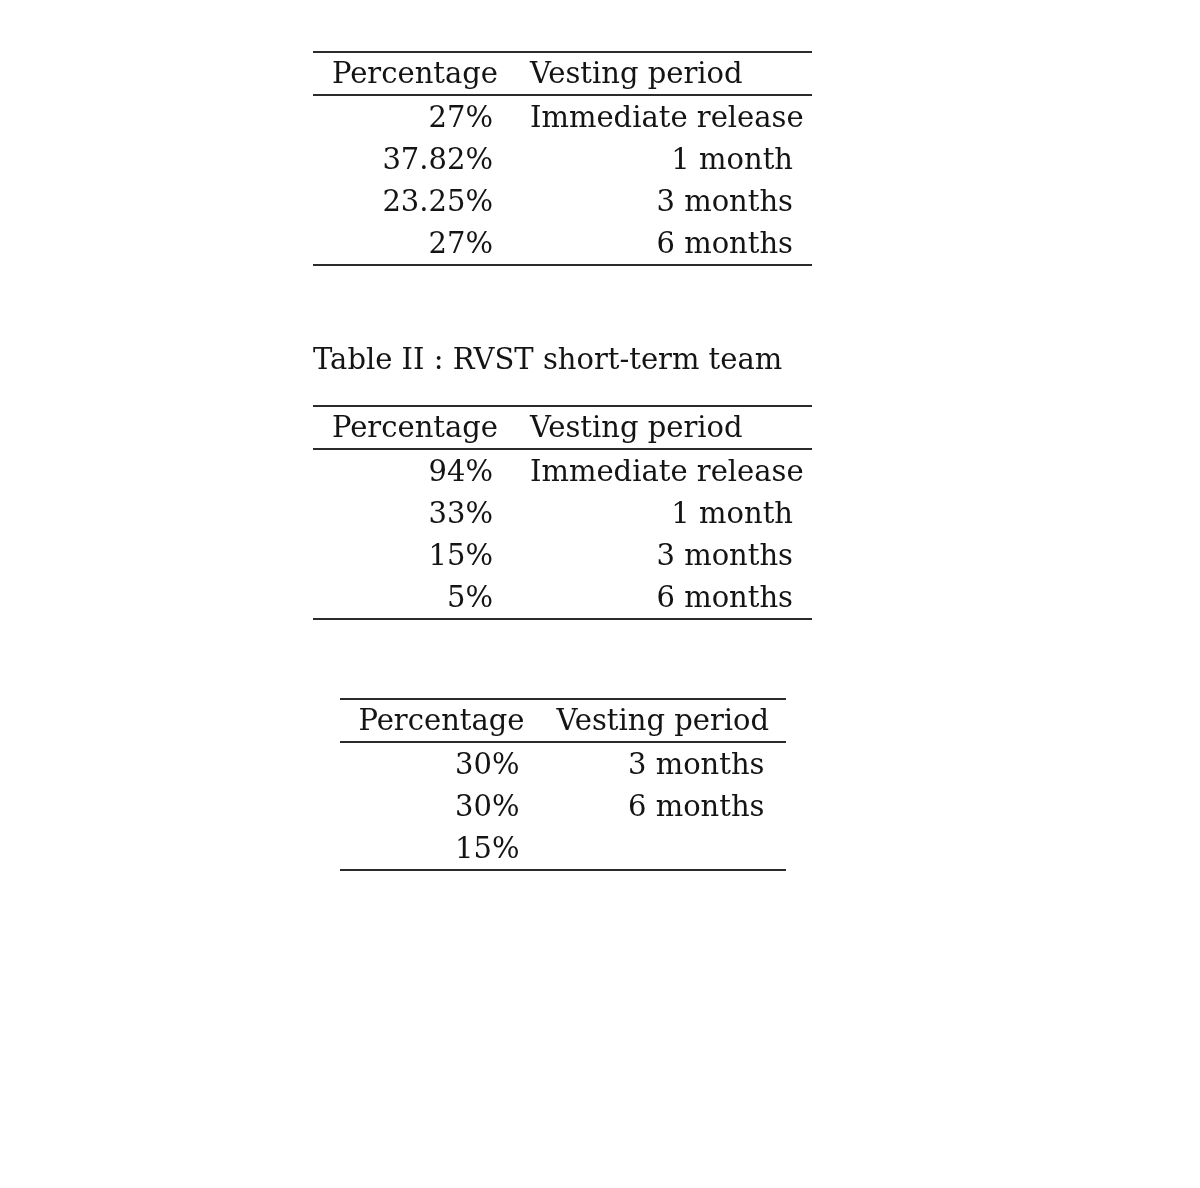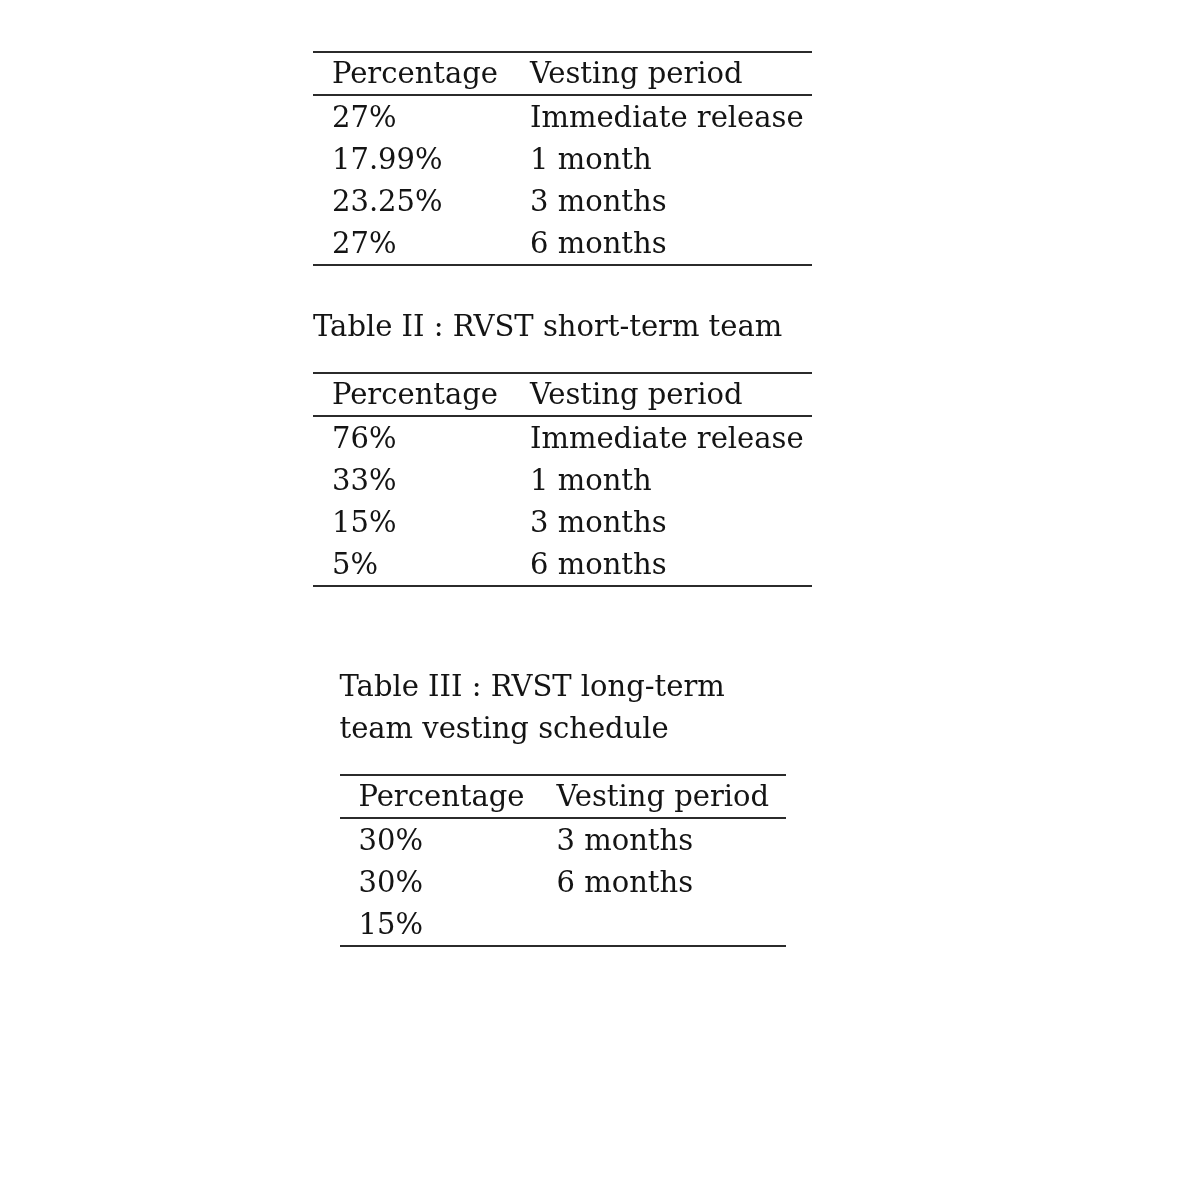--- a/index.html
+++ b/index.html
@@ -12,21 +12,21 @@
     overflow: hidden;
   }
   .content {
     width: 499px;
     margin-left: 313px;
     padding-top: 26px;
     font-size: 29px;
   }
   .block { margin: 0 auto; }
   .block-1, .block-2 { width: 499px; }
-  .block-2 { margin-top: 39px; }
+  .block-2 { margin-top: 72px; }
   .block-3 { width: 446px; margin-top: 78px; }
 
   .caption { line-height: 42px; }
   .cap-line1 {
     display: block;
     text-align: justify;
     text-align-last: justify;
     white-space: nowrap; 
   }
   .cap-line1::after { content: ""; display: inline-block; width: 100%; }
@@ -48,42 +48,42 @@
   .block-1 .vhead, .block-1 .vrow,
   .block-2 .vhead, .block-2 .vrow {
     grid-template-columns: 161px 263px;
     column-gap: 37px;
   }
   .block-3 .vhead, .block-3 .vrow {
     grid-template-columns: 161px 208px;
     column-gap: 37px;
   }
   .hcell { text-align: left; white-space: nowrap; }
-  .dcell { text-align: left; white-space: nowrap; }
+  .dcell { text-align: right; white-space: nowrap; }
 </style>
 </head>
 <body style="background: rgb(255, 255, 255); color: rgb(20, 20, 20);">
 
 <div class="content">
 
   <section class="block block-1">
     <div class="caption">
     </div>
     <div class="vtable" style="border-color: rgb(43, 43, 43);">
       <div class="vhead" style="border-color: rgb(43, 43, 43);">
         <span class="hcell">Percentage</span>
         <span class="hcell">Vesting period</span>
       </div>
       <div class="vbody">
         <div class="vrow">
           <span class="dcell">27%</span>
           <span class="dcell">Immediate release</span>
         </div>
         <div class="vrow">
-          <span class="dcell">17.99%</span>
+          <span class="dcell">37.82%</span>
           <span class="dcell">1 month</span>
         </div>
         <div class="vrow">
           <span class="dcell">23.25%</span>
           <span class="dcell">3 months</span>
         </div>
         <div class="vrow">
           <span class="dcell">27%</span>
           <span class="dcell">6 months</span>
         </div>
@@ -95,44 +95,40 @@
     <div class="caption">
       <span class="cap-line1">Table II : RVST short-term team</span>
     </div>
     <div class="vtable" style="border-color: rgb(43, 43, 43);">
       <div class="vhead" style="border-color: rgb(43, 43, 43);">
         <span class="hcell">Percentage</span>
         <span class="hcell">Vesting period</span>
       </div>
       <div class="vbody">
         <div class="vrow">
-          <span class="dcell">76%</span>
+          <span class="dcell">94%</span>
           <span class="dcell">Immediate release</span>
         </div>
         <div class="vrow">
           <span class="dcell">33%</span>
           <span class="dcell">1 month</span>
         </div>
         <div class="vrow">
           <span class="dcell">15%</span>
           <span class="dcell">3 months</span>
         </div>
         <div class="vrow">
           <span class="dcell">5%</span>
           <span class="dcell">6 months</span>
         </div>
       </div>
     </div>
   </section>
 
   <section class="block block-3">
-    <div class="caption">
-      <span class="cap-line1">Table III : RVST long-term</span>
-      <span class="cap-line2">team vesting schedule</span>
-    </div>
     <div class="vtable" style="border-color: rgb(43, 43, 43);">
       <div class="vhead" style="border-color: rgb(43, 43, 43);">
         <span class="hcell">Percentage</span>
         <span class="hcell">Vesting period</span>
       </div>
       <div class="vbody">
         <div class="vrow">
           <span class="dcell">30%</span>
           <span class="dcell">3 months</span>
         </div>

